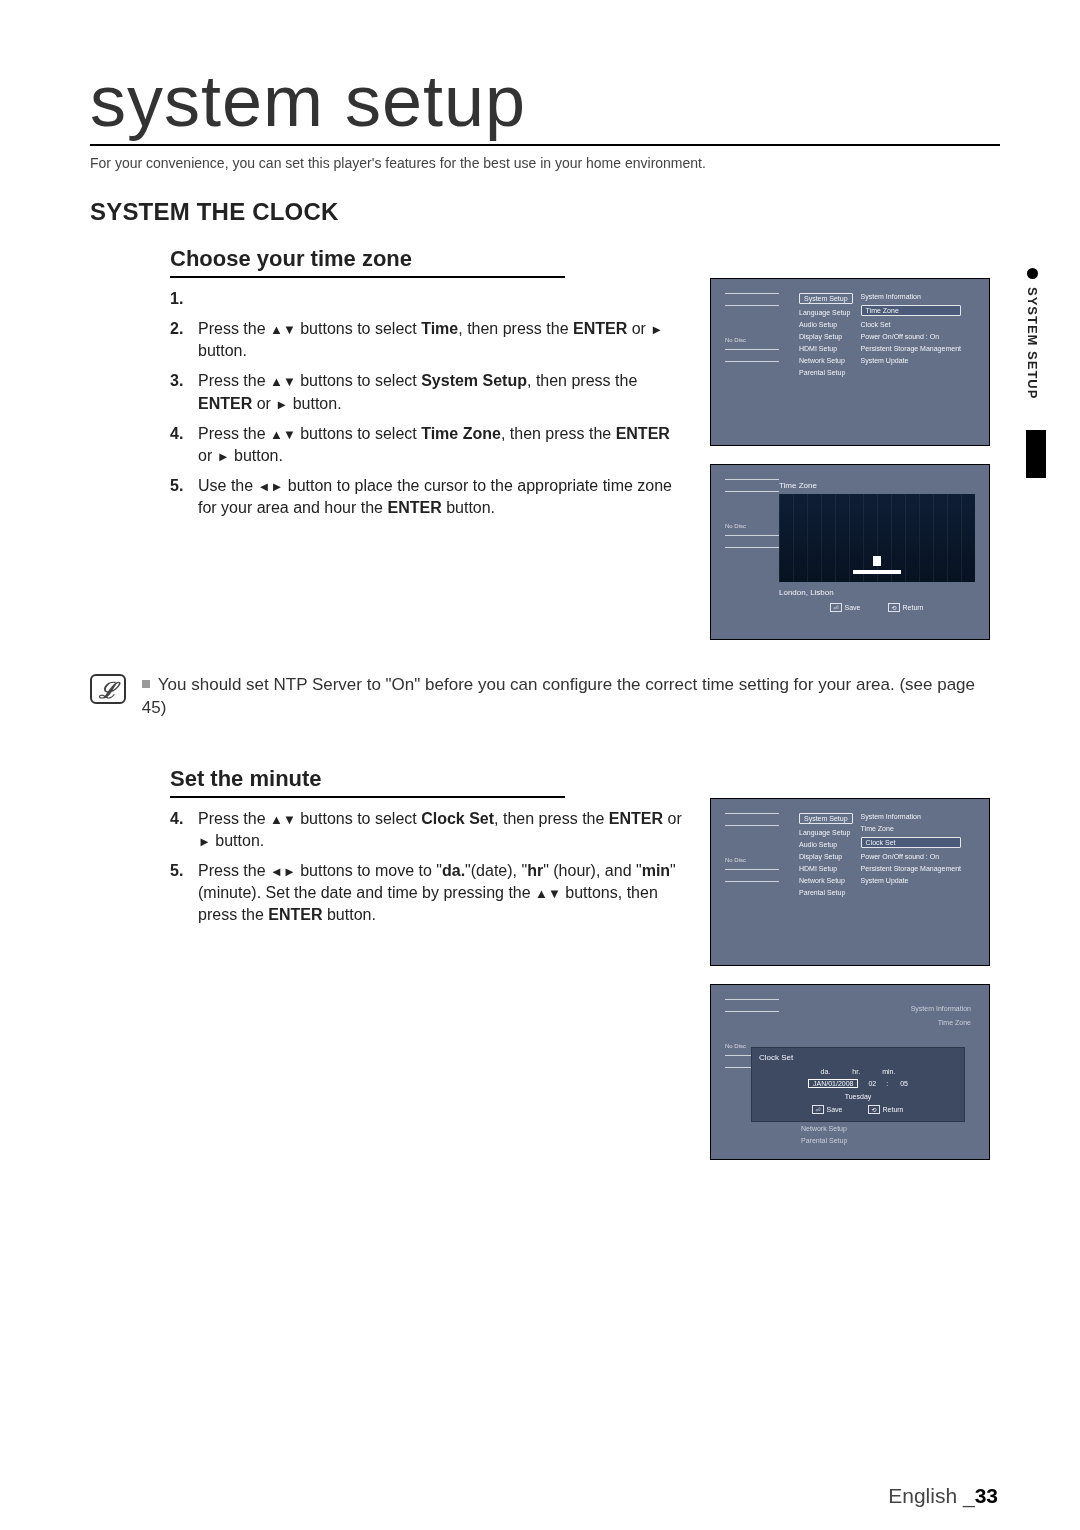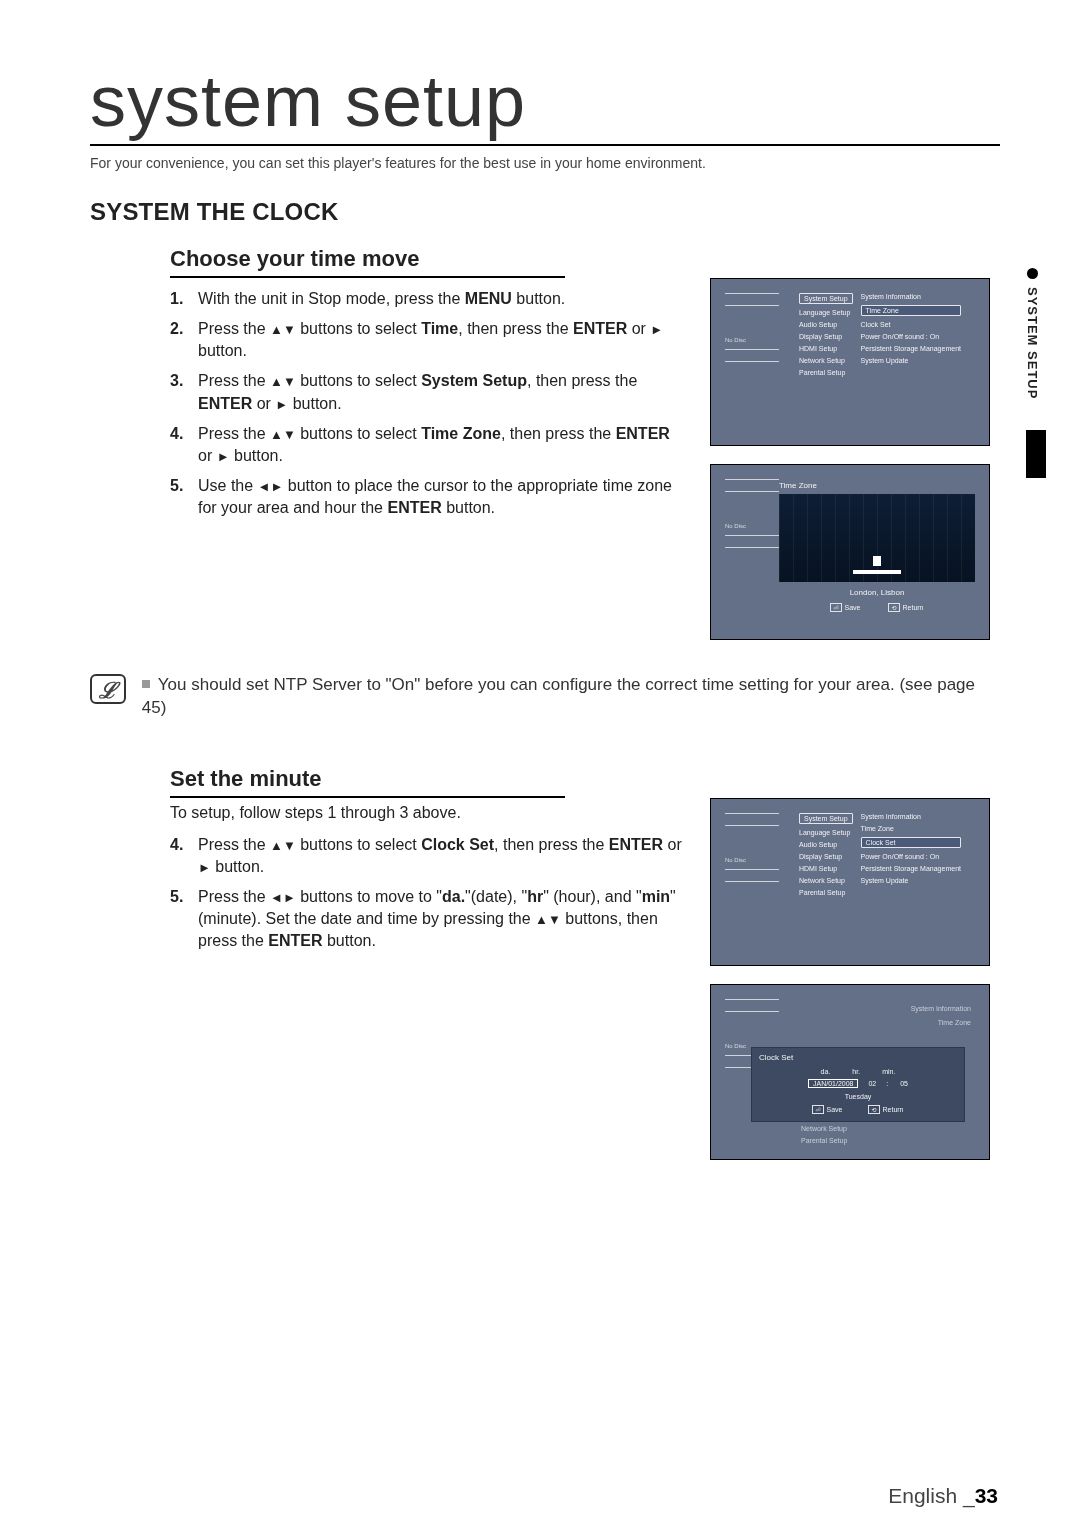--- a/index.html
+++ b/index.html
@@ -160,21 +160,21 @@
       repeating-linear-gradient(to right, rgba(255,255,255,.06) 0 1px, transparent 1px 14px);
   }
   .shot-map .marker {
     position:absolute; left:50%; top:62px; transform:translateX(-50%);
     width:8px; height:10px; background:#fff;
   }
   .shot-map .cursor-cap {
     position:absolute; left:50%; top:76px; transform:translateX(-50%);
     width:48px; height:4px; background:#fff;
   }
-  .shot-map .city { margin-left:58px; text-align:center; width:196px; font-size:8px; margin-top:6px; }
+  .shot-map .city { margin-left:58px; width:196px; font-size:8px; margin-top:6px; }
   .shot-map .btns { margin-left:58px; width:196px; display:flex; justify-content:center; gap:28px; font-size:7px; margin-top:6px; }
   .tag { display:inline-flex; align-items:center; gap:3px; }
   .tag .k { display:inline-block; border:1px solid #dfe2e8; padding:0 2px; font-size:6px; }
 
   
   .popup {
     position:absolute; left:40px; top:62px; right:24px;
     background:#3d4a62; padding:6px 8px 8px 8px; color:#f2f3f6;
     box-shadow: 0 0 0 1px #2c374c inset;
   }
@@ -205,30 +205,27 @@
   <span class="dot"></span>
   <span>SYSTEM SETUP</span>
 </div>
 <div class="side-bar"></div>
 
 <h1 class="page-title">system setup</h1>
 <p class="intro">For your convenience, you can set this player's features for the best use in your home environment.</p>
 
 <h2 class="h2">SYSTEM THE CLOCK</h2>
 
-<h3 class="h3 indent-h3">Choose your time move</h3>
+<h3 class="h3 indent-h3">Choose your time zone</h3>
 
 <div class="content-row">
   <div class="left-col" style="margin-left:80px;">
     <ol>
       <li>
         <span class="num">1.</span>
-        <span>
-          <span>With the unit in Stop mode, press the </span><span class="b">MENU</span><span> button.</span>
-        </span>
       </li>
       <li>
         <span class="num">2.</span>
         <span>
           <span>Press the </span><span class="tri">▲▼</span><span> buttons to select </span><span class="b">Time</span><span>, then press the </span><span class="b">ENTER</span><span> or </span><span class="tri">►</span><span> button.</span>
         </span>
       </li>
       <li>
         <span class="num">3.</span>
         <span>
@@ -310,21 +307,20 @@
   <div class="note-icon">ℒ</div>
   <div class="note-body">
     <span class="note-bullet"></span><span>You should set NTP Server to "On" before you can configure the correct time setting for your area. (see page 45)</span>
   </div>
 </div>
 
 <h3 class="h3 indent-h3" style="margin-top:46px;">Set the minute</h3>
 
 <div class="content-row">
   <div class="left-col" style="margin-left:80px;">
-    <p class="plain">To setup, follow steps 1 through 3 above.</p>
     <ol>
       <li>
         <span class="num">4.</span>
         <span>
           <span>Press the </span><span class="tri">▲▼</span><span> buttons to select </span><span class="b">Clock Set</span><span>, then press the </span><span class="b">ENTER</span><span> or </span><span class="tri">►</span><span> button.</span>
         </span>
       </li>
       <li>
         <span class="num">5.</span>
         <span>

